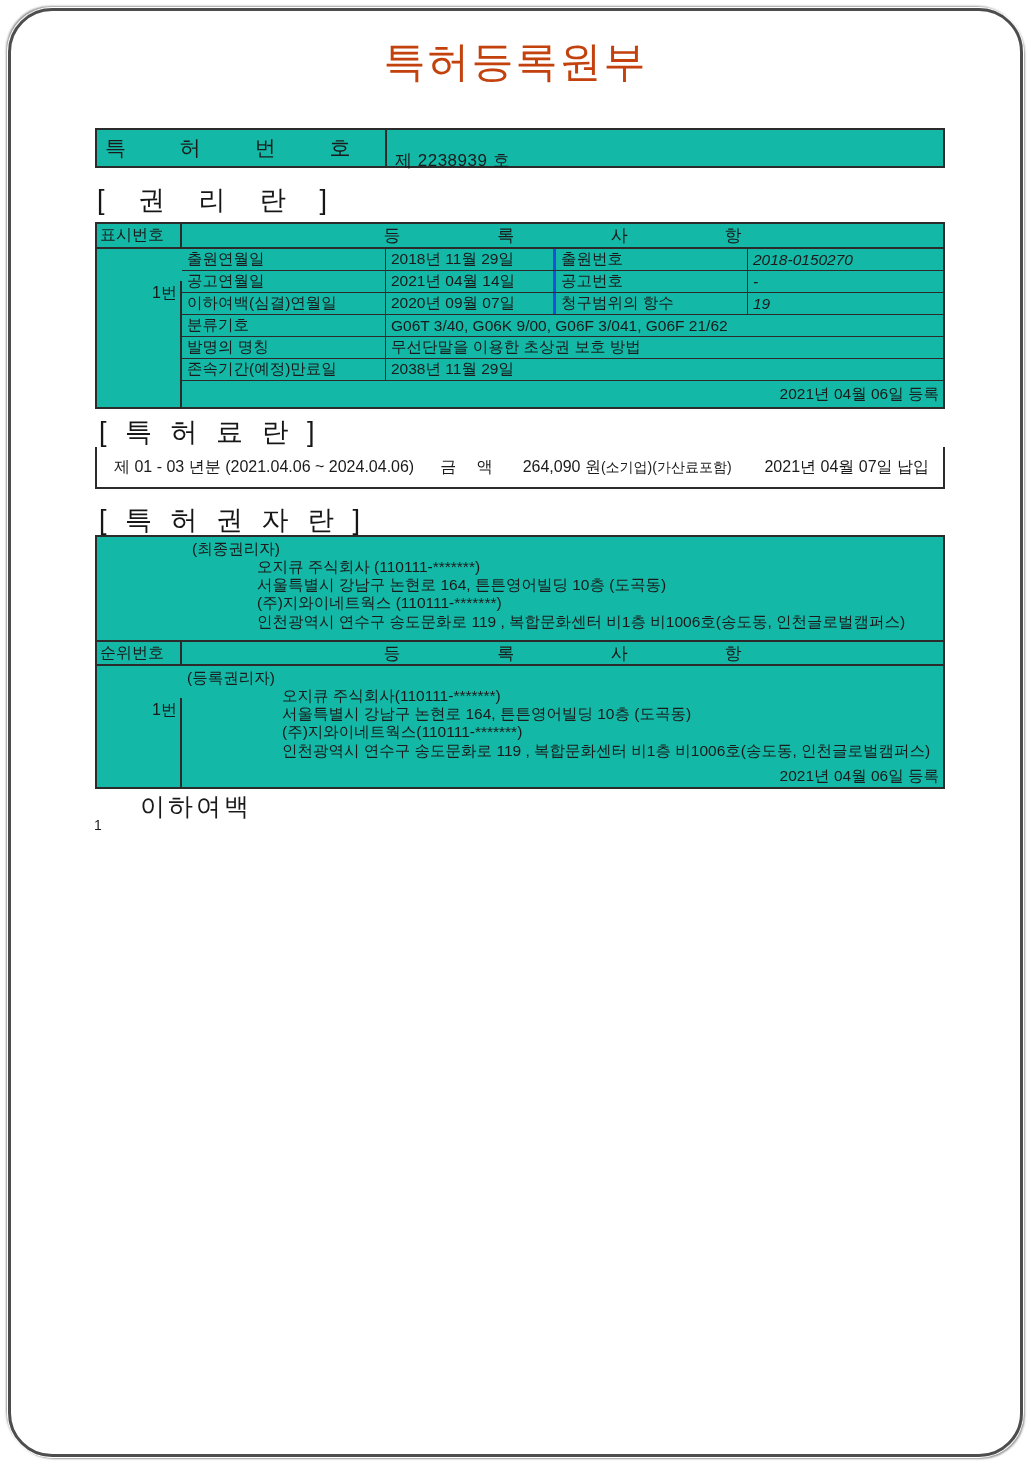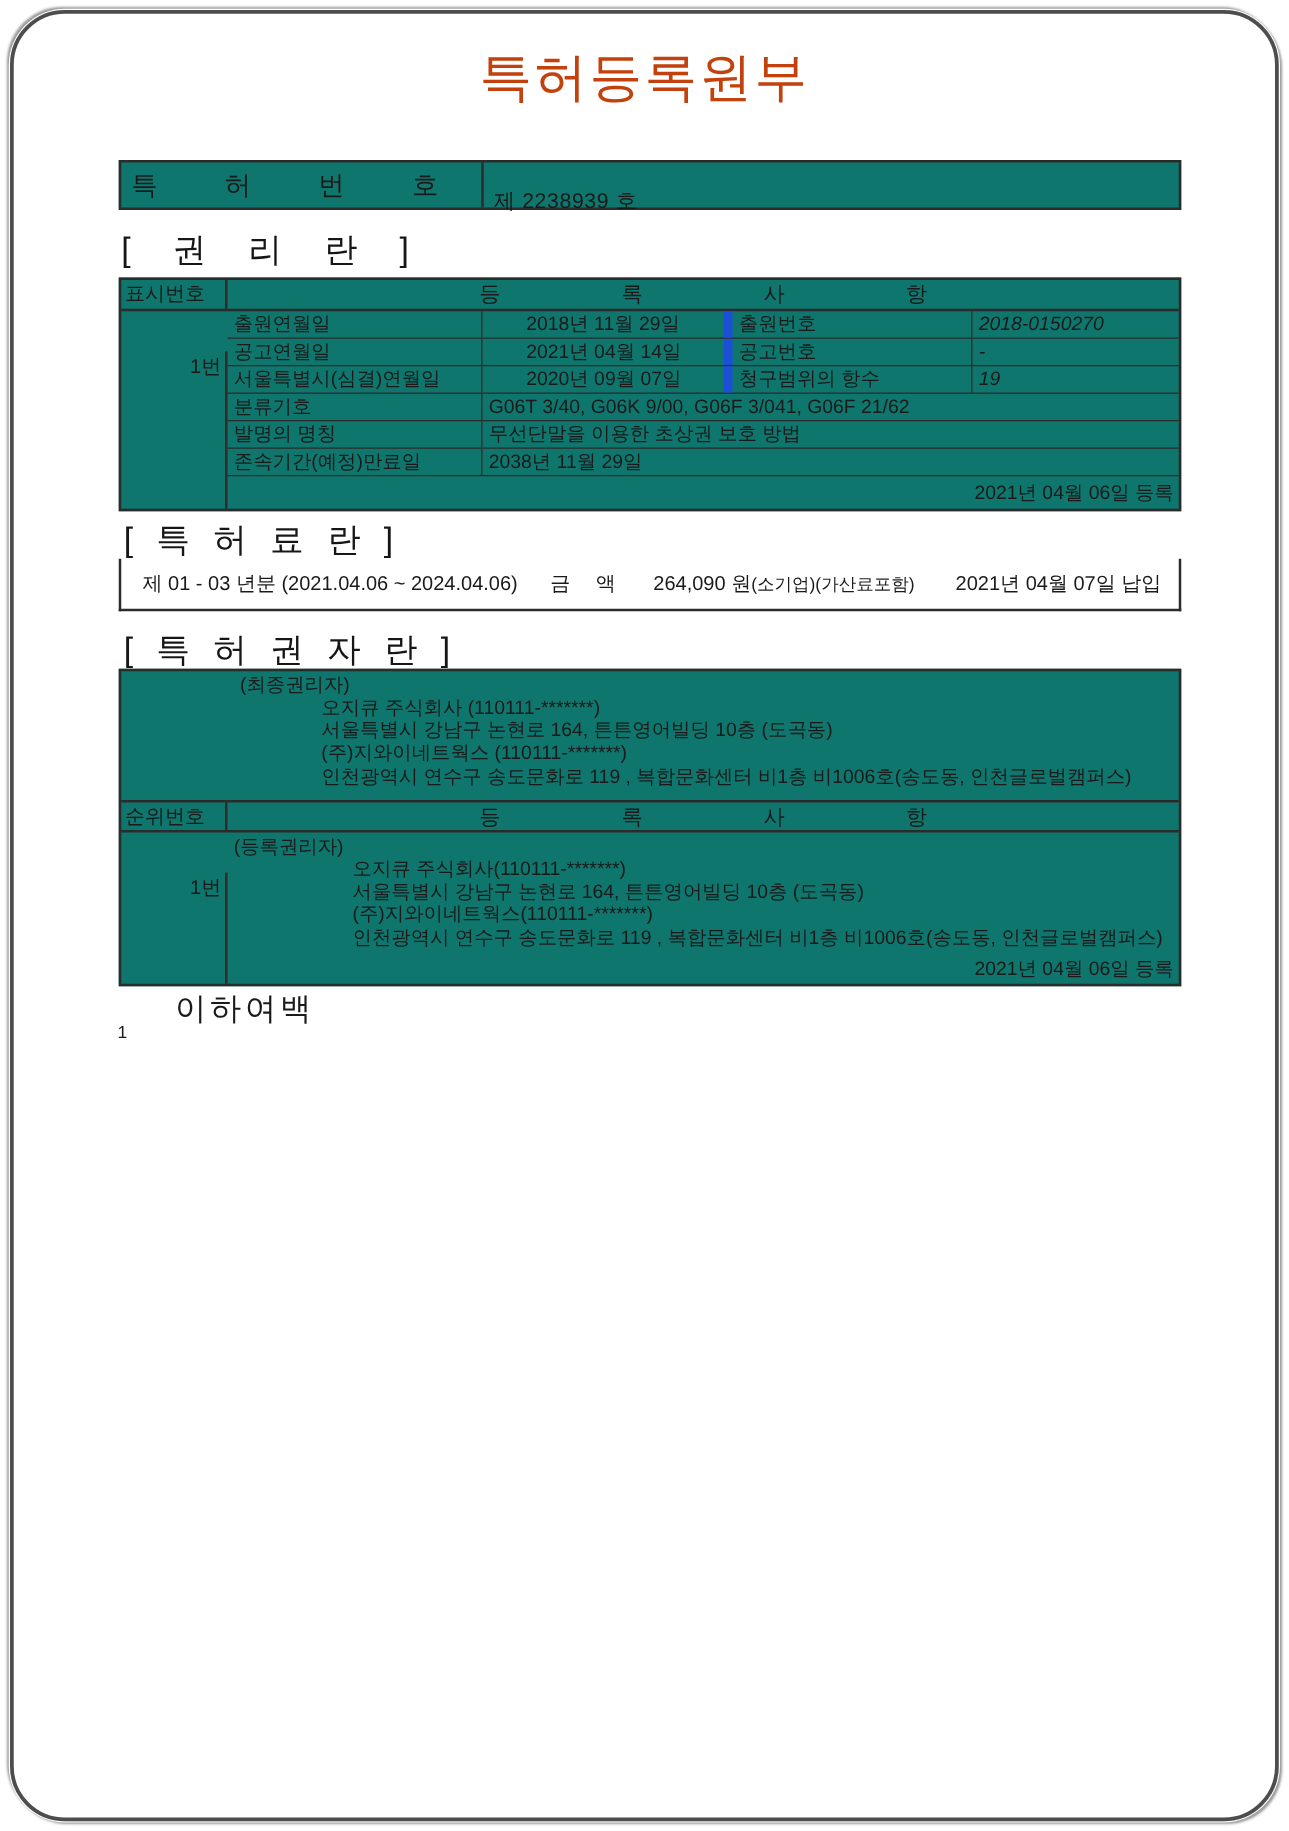--- a/index.html
+++ b/index.html
@@ -15,21 +15,21 @@
     border:3px solid #4d4d4d; border-radius:44px;
     box-shadow:0 0 0 1px #fff, -2px -2px 2px #9a9a9a, 2px 2px 2px #9a9a9a;
     pointer-events:none;
   }
   .doc-title {
     position:absolute; top:34px; left:0; width:1031px;
     text-align:center; font-size:42px; letter-spacing:2px; color:#c2410c;
     font-weight:500;
   }
   .abs { position:absolute; }
-  .tbl { border:2px solid #2b2b2b; background:#0f766e; }
+  .tbl { border:2px solid #2b2b2b; background:#14b8a6; }
 
   
   .patent-no { left:95px; top:128px; width:850px; height:40px; display:flex; }
   .patent-no .lbl {
     width:290px; border-right:2px solid #2b2b2b; font-size:21px;
     display:flex; align-items:center; padding-left:8px;
     word-spacing:48px; white-space:nowrap;
   }
   .patent-no .val {
     flex:1; display:flex; align-items:center; padding-left:8px;
@@ -54,21 +54,21 @@
   }
   .body-row { display:flex; }
   .no-col {
     width:85px; border-right:2px solid #2b2b2b;
     font-size:16px; text-align:right; padding:2px 3px 0 0;margin-top:32px;
   }
   .detail-col { flex:1; }
   .d-row { display:flex; height:22px; border-bottom:1px solid #2b2b2b; font-size:15.5px; }
   .d-row > div { display:flex; align-items:center; padding-left:5px; white-space:nowrap; overflow:hidden; }
   .c-l1 { width:204px; border-right:1px solid #2b2b2b; }
-  .c-v1 { width:170px; border-right:7px solid #1d4ed8;margin-left:30px; }
+  .c-v1 { width:170px; border-right:3px solid #1d4ed8; }
   .c-l2 { width:192px; border-right:1px solid #2b2b2b; }
   .c-v2 { flex:1;font-style:italic; }
   .c-span { flex:1; }
   .date-row {
     height:26px; display:flex; align-items:center; justify-content:flex-end;
     font-size:15.5px; padding-right:4px;
   }
 
   
   .fee-box {
@@ -130,21 +130,21 @@
         <div class="c-l2">출원번호</div>
         <div class="c-v2">2018-0150270</div>
       </div>
       <div class="d-row">
         <div class="c-l1">공고연월일</div>
         <div class="c-v1">2021년 04월 14일</div>
         <div class="c-l2">공고번호</div>
         <div class="c-v2">-</div>
       </div>
       <div class="d-row">
-        <div class="c-l1">서울특별시(심결)연월일</div>
+        <div class="c-l1">이하여백(심결)연월일</div>
         <div class="c-v1">2020년 09월 07일</div>
         <div class="c-l2">청구범위의 항수</div>
         <div class="c-v2">19</div>
       </div>
       <div class="d-row">
         <div class="c-l1">분류기호</div>
         <div class="c-span">G06T 3/40, G06K 9/00, G06F 3/041, G06F 21/62</div>
       </div>
       <div class="d-row">
         <div class="c-l1">발명의 명칭</div>

